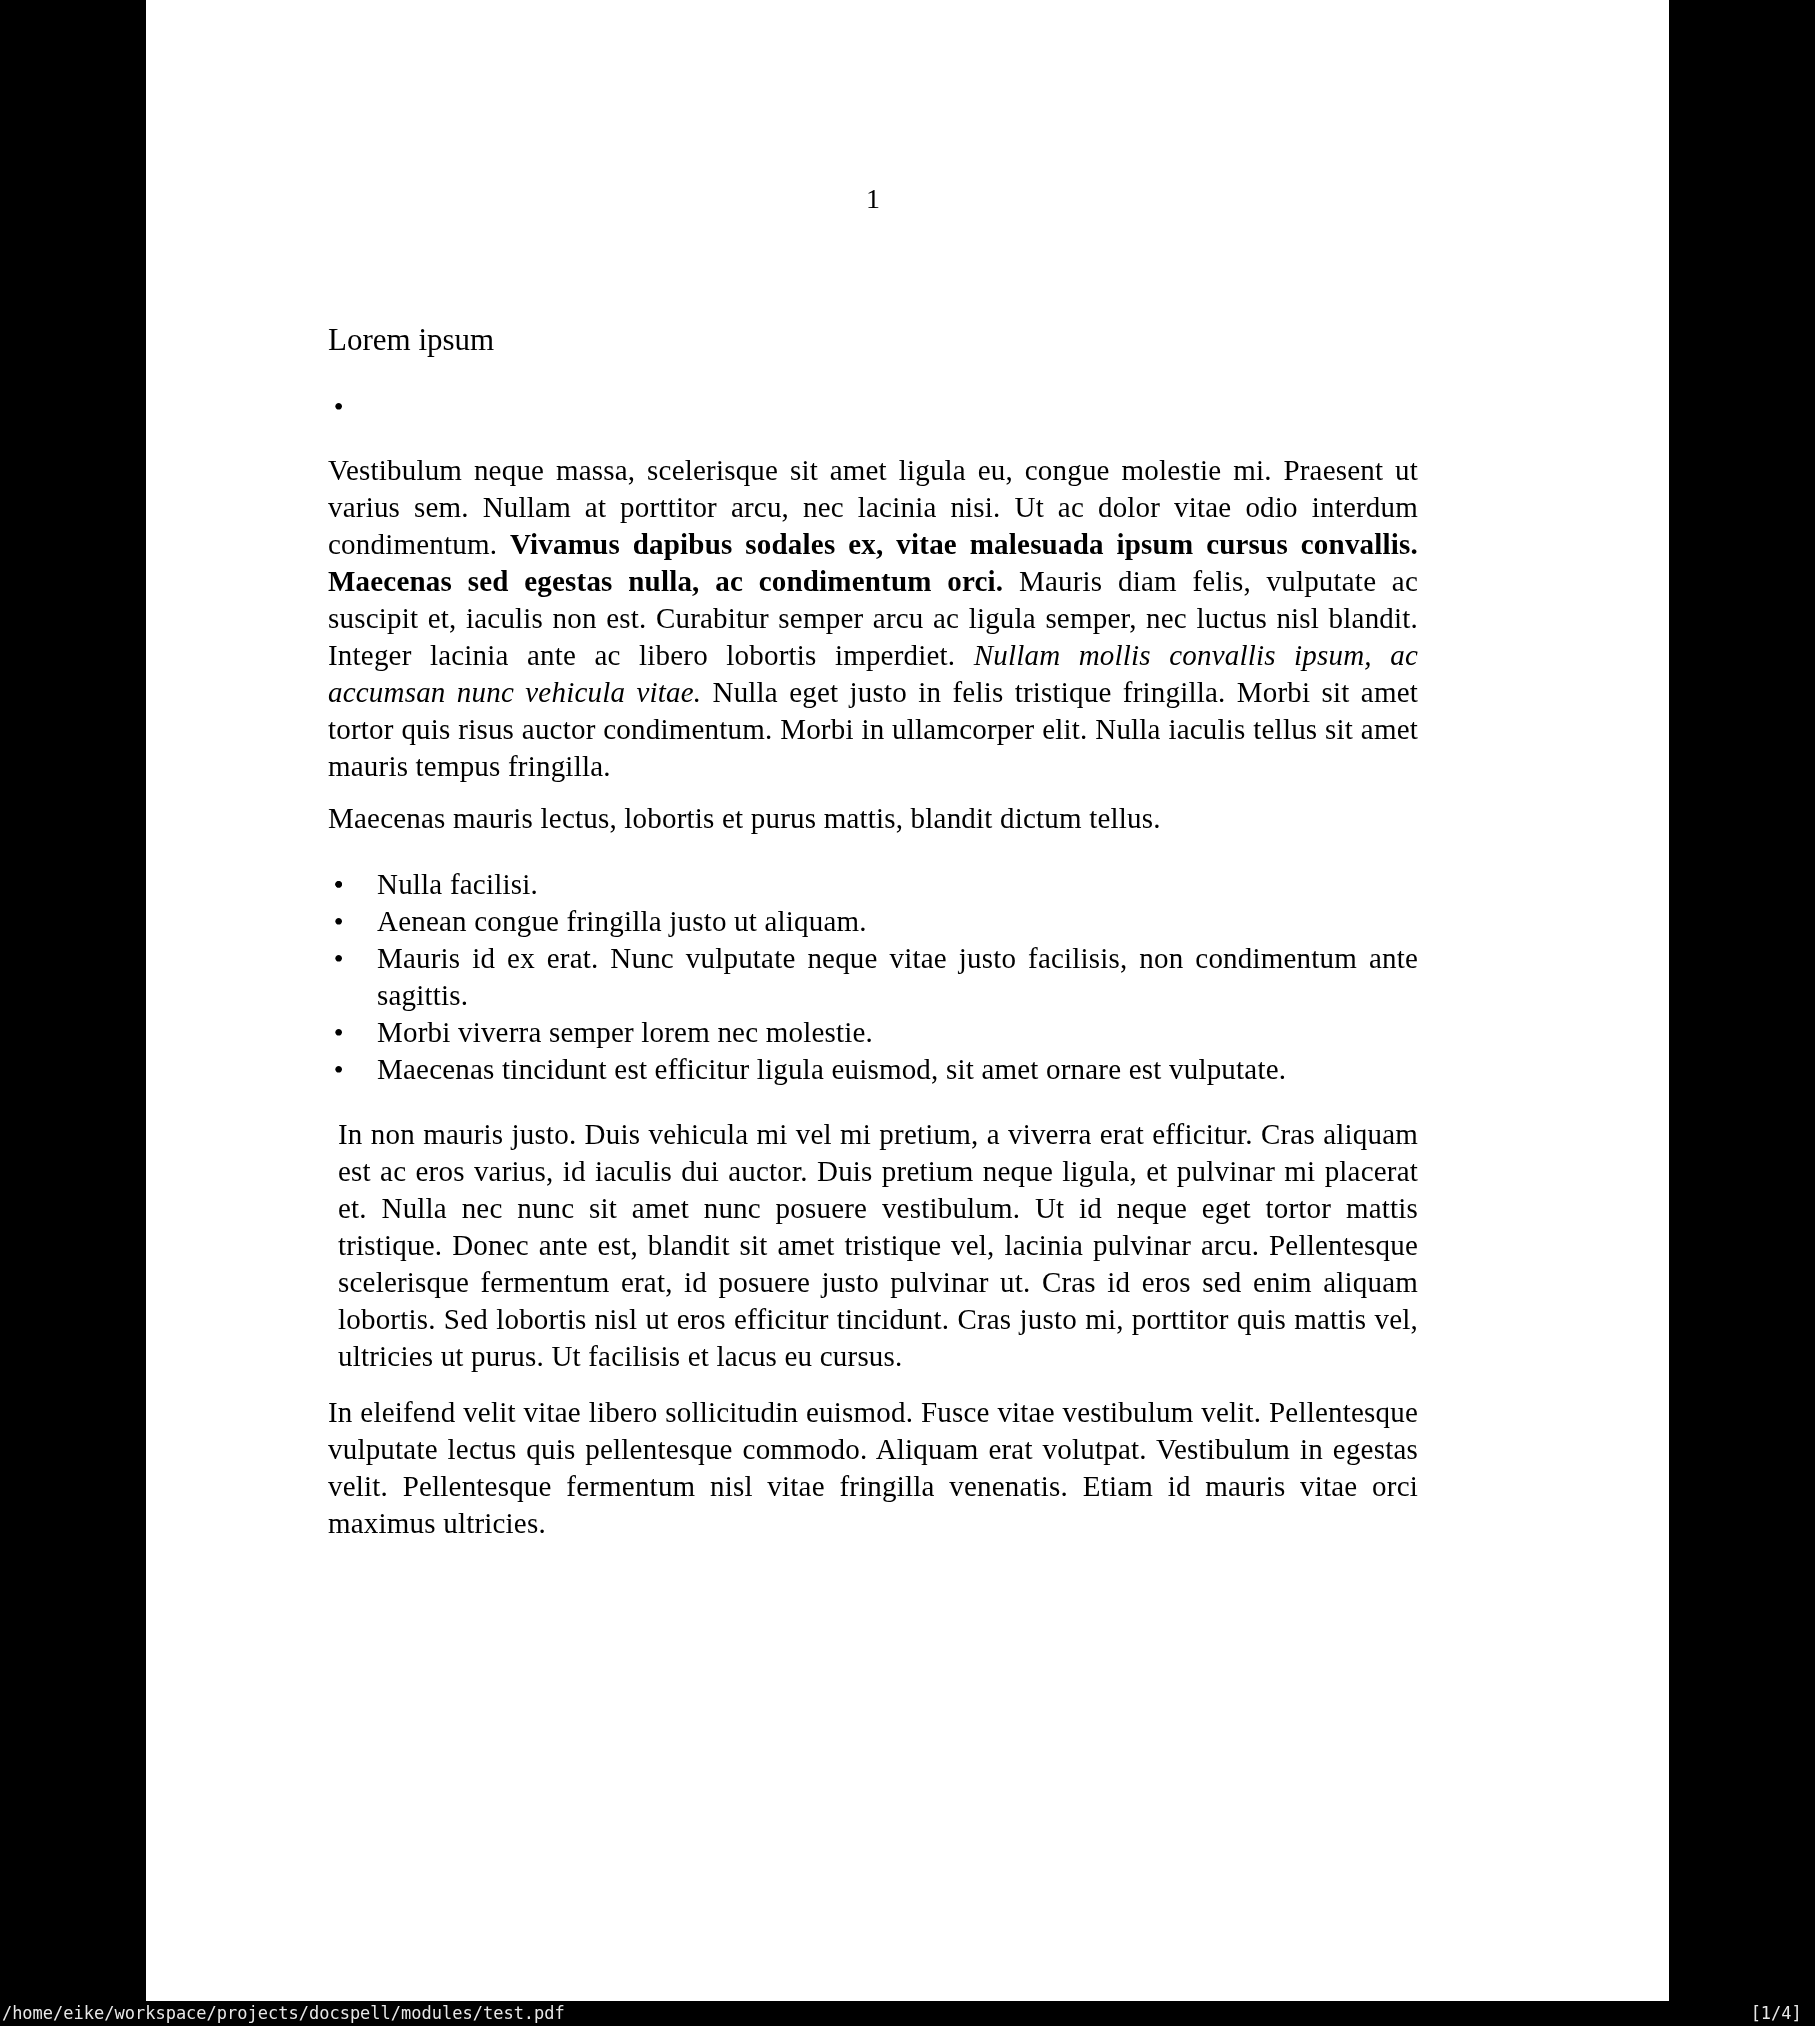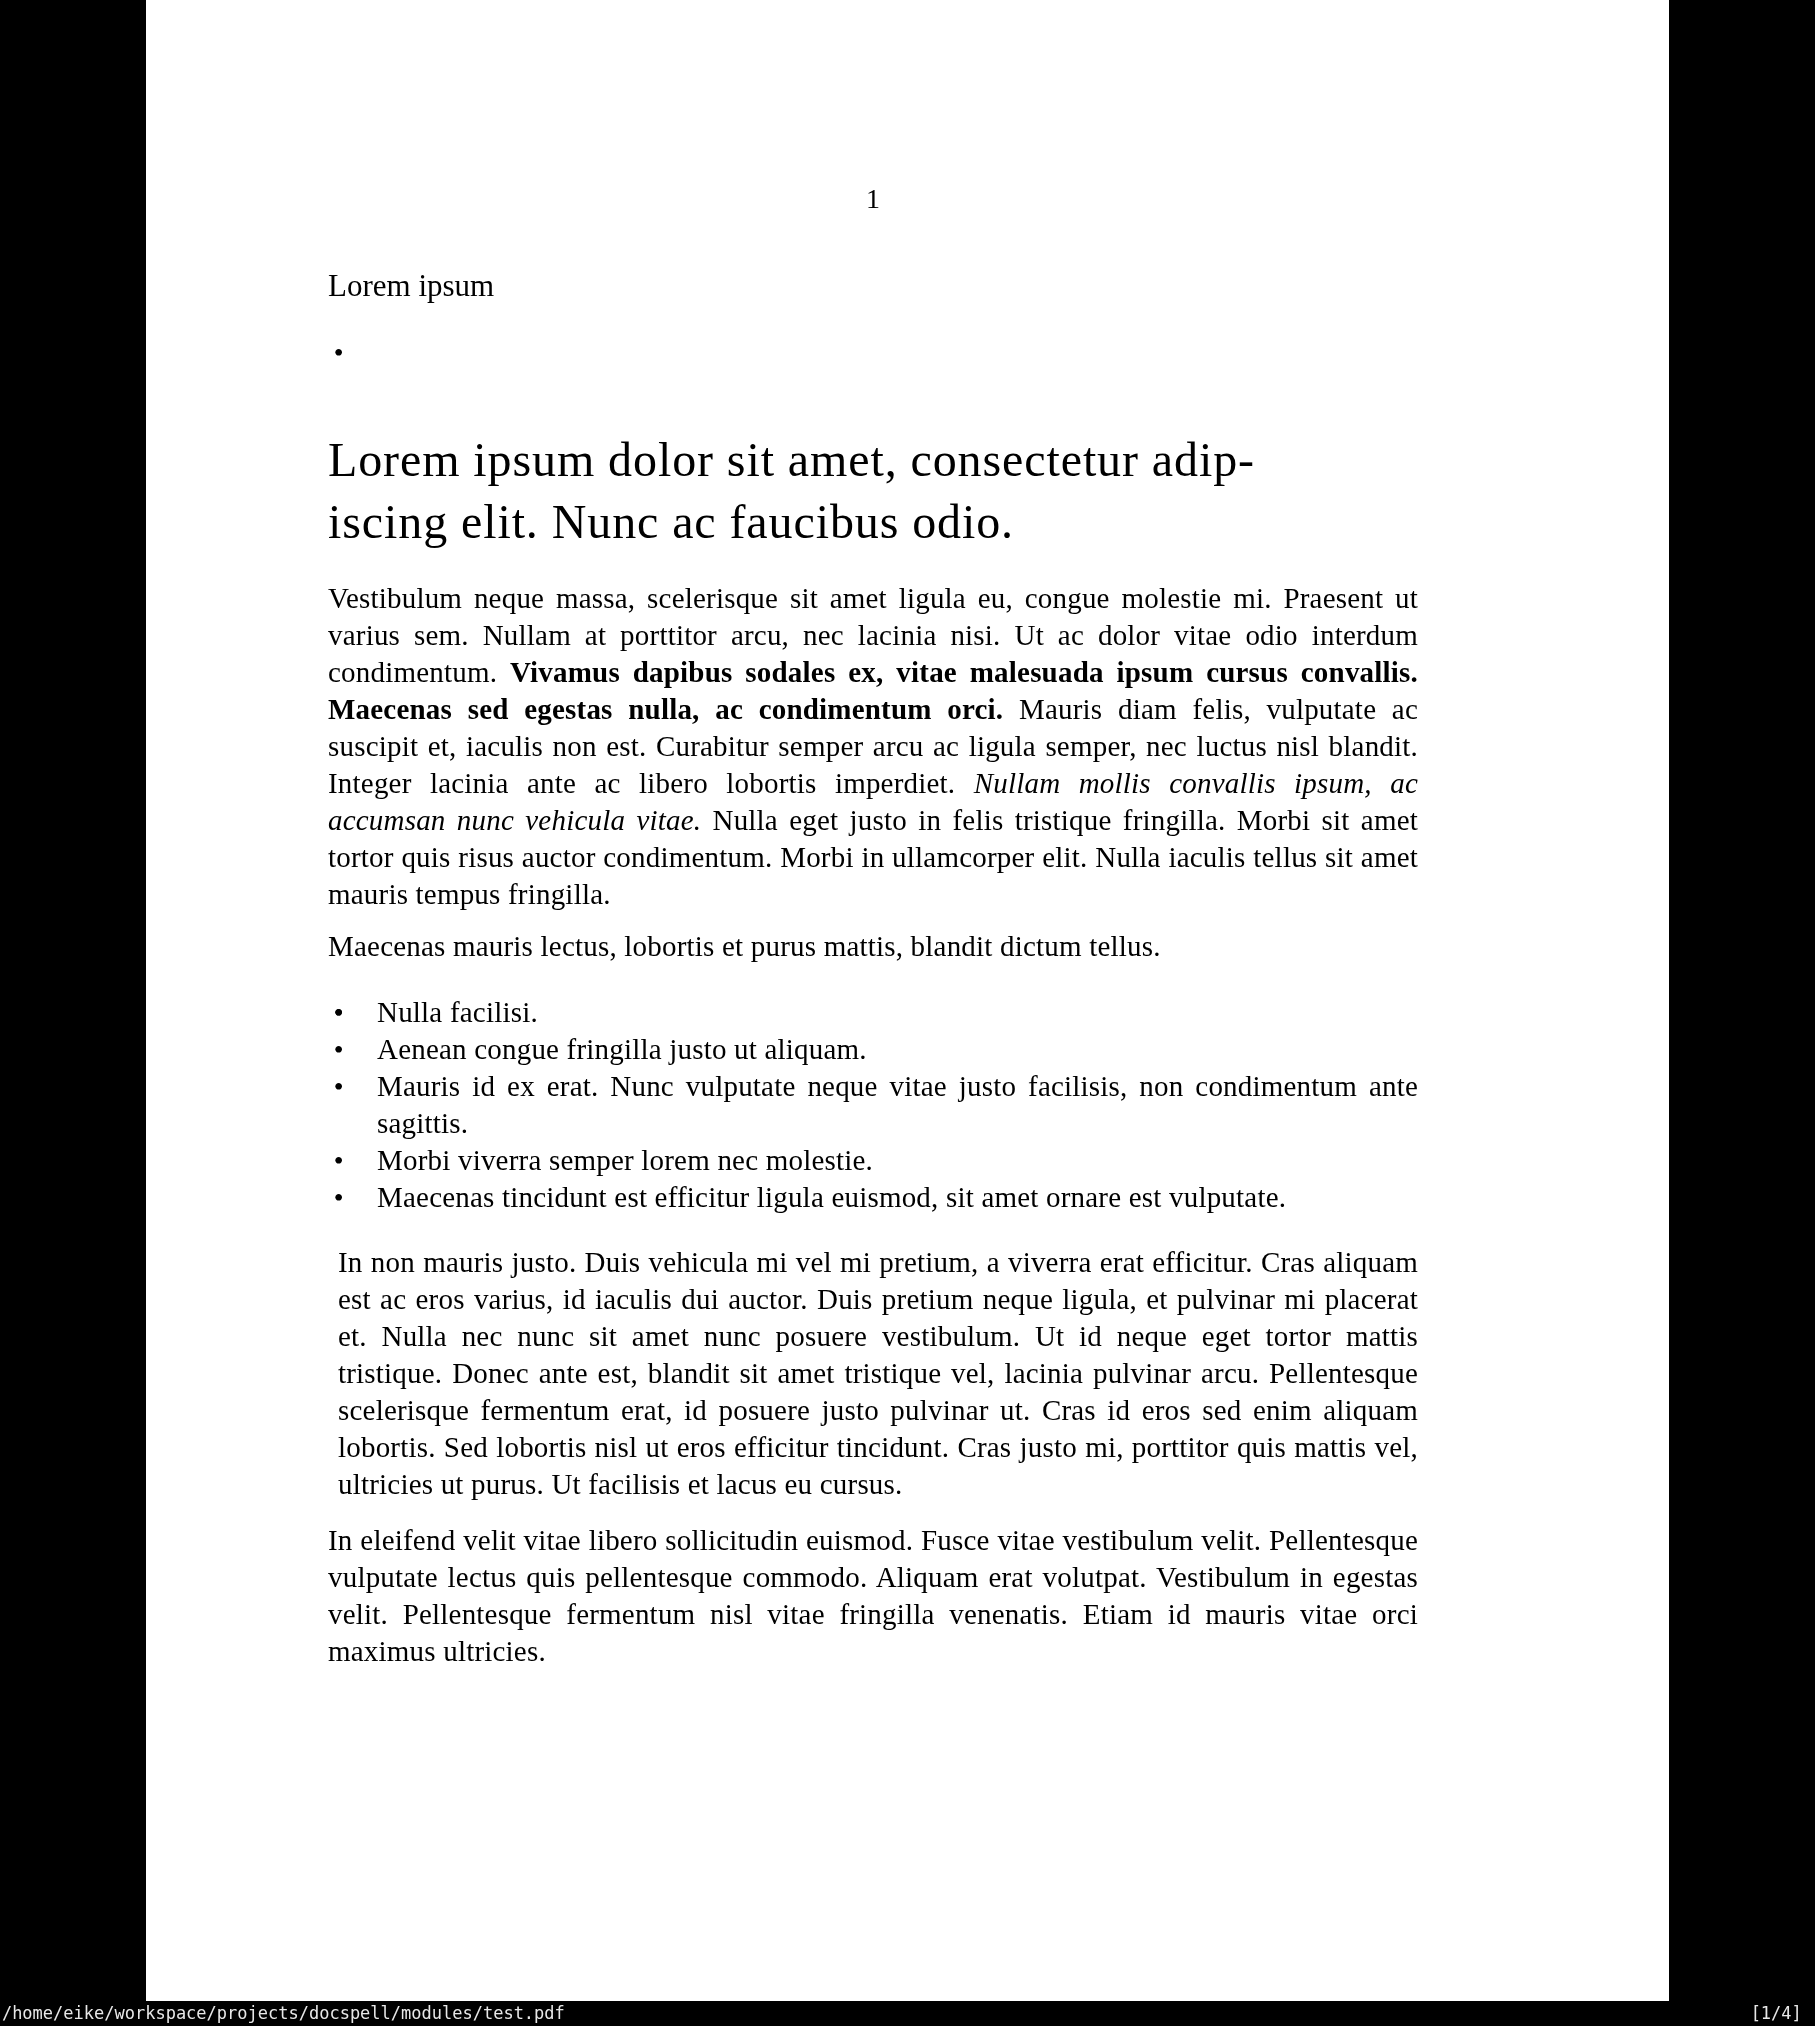--- a/index.html
+++ b/index.html
@@ -26,21 +26,21 @@
     left:182px; top:0;
     width:1090px;
   }
   .pageno {
     margin-top:180px;
     text-align:center;
     font-size:28px;
     line-height:37px;
   }
   .lead-line {
-    margin-top:50px;
+    margin-top:104px;
     font-size:31px;
     line-height:37px;
   }
   .empty-item {
     margin-top:30px;
     position:relative;
     line-height:37px;
     min-height:37px;
     padding-left:49px;
     font-size:28px;
@@ -104,21 +104,20 @@
 
   <div class="doc-page">
     <div class="content-col">
 
       <div class="pageno">1</div>
 
       <div class="lead-line">Lorem ipsum</div>
 
       <div class="empty-item"><span class="bullet">•</span><span></span></div>
 
-      <h1 class="section-heading"><span>Lorem ipsum dolor sit amet, consectetur adip-</span><br><span>iscing elit. Nunc ac faucibus odio.</span></h1>
 
       <p class="body-par p1"><span>Vestibulum neque massa, scelerisque sit amet ligula eu, congue molestie mi. Praesent ut varius sem. Nullam at porttitor arcu, nec lacinia nisi. Ut ac dolor vitae odio interdum condimentum. </span><span class="b">Vivamus dapibus sodales ex, vitae malesuada ipsum cursus convallis. Maecenas sed egestas nulla, ac condimentum orci.</span><span> Mauris diam felis, vulputate ac suscipit et, iaculis non est. Curabitur semper arcu ac ligula semper, nec luctus nisl blandit. Integer lacinia ante ac libero lobortis imperdiet. </span><span class="i">Nullam mollis convallis ipsum, ac accumsan nunc vehicula vitae.</span><span> Nulla eget justo in felis tristique fringilla. Morbi sit amet tortor quis risus auctor condimentum. Morbi in ullamcorper elit. Nulla iaculis tellus sit amet mauris tempus fringilla.</span></p>
 
       <p class="body-par p2">Maecenas mauris lectus, lobortis et purus mattis, blandit dictum tellus.</p>
 
       <ul class="doc-list">
         <li><span class="bullet">•</span></li>
         <li><span class="bullet">•</span><span>Nulla facilisi.</span></li>
         <li><span class="bullet">•</span><span>Aenean congue fringilla justo ut aliquam.</span></li>
         <li><span class="bullet">•</span><span>Mauris id ex erat. Nunc vulputate neque vitae justo facilisis, non condimentum ante sagittis.</span></li>

